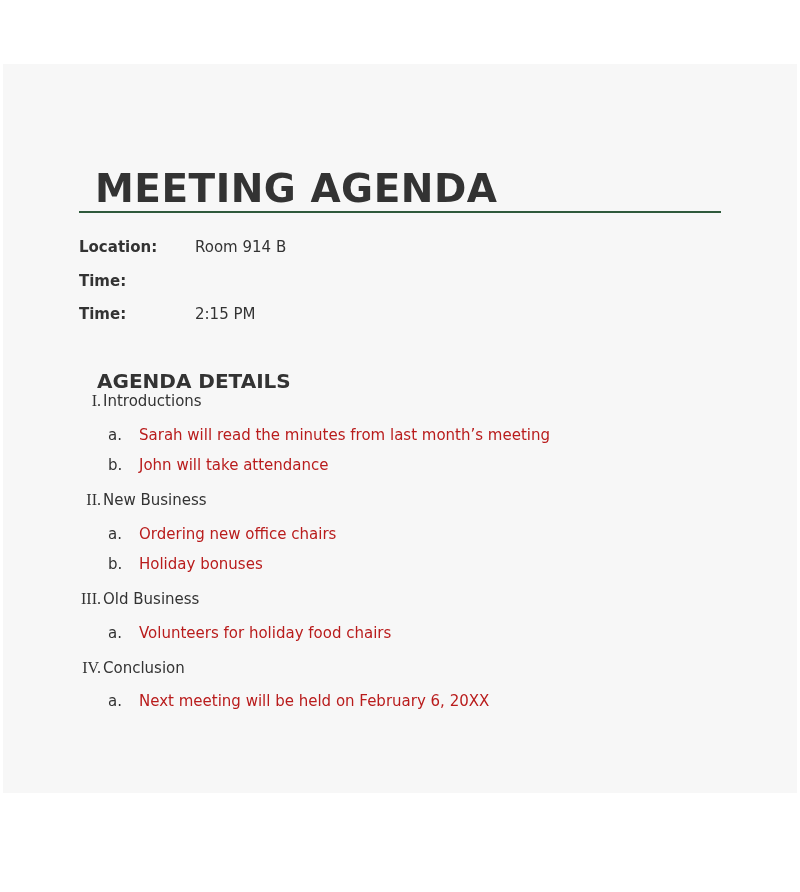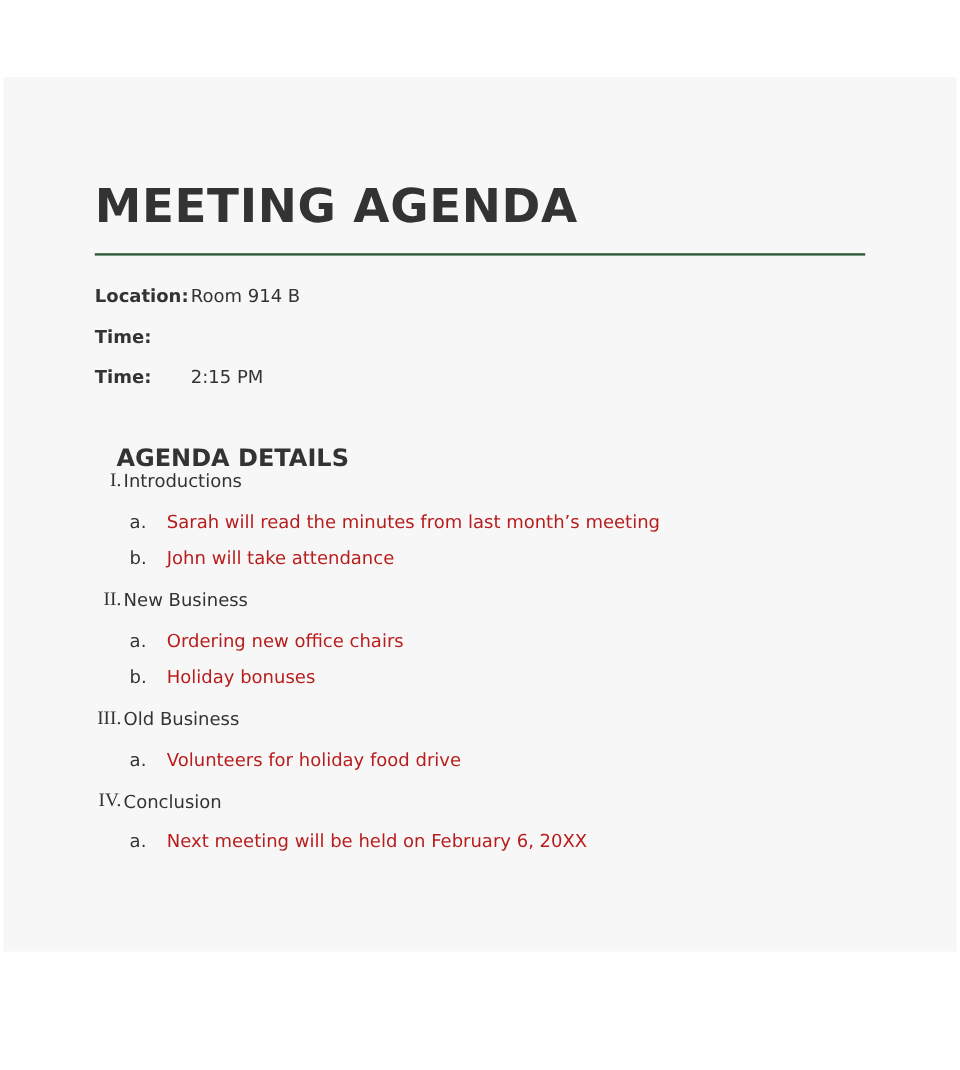--- a/index.html
+++ b/index.html
@@ -23,21 +23,21 @@
       height: 729px;
       background: #f7f7f7;
     }
     .content {
       position: absolute;
       left: 76px;
       top: 0;
       width: 642px;
     }
     .title {
-      margin: 0;
+      margin: 16px;
       position: absolute;
       top: 86px;
       left: 0;
       font-size: 39px;
       font-weight: bold;
       letter-spacing: 0.5px;
       color: #333333;
       line-height: 46px;
       white-space: nowrap;
     }
@@ -54,20 +54,21 @@
     .meta {
       position: absolute;
       top: 167px;
       left: 0;
       font-size: 15px;
       line-height: 33.5px;
     }
     .meta-row {
       display: flex;
       height: 33.5px;
+      gap: 36px;
     }
     .meta-label {
       width: 80px;
       font-weight: bold;
       color: #333333;
     }
     .meta-value {
       color: #333333;
     }
     .section-title {
@@ -184,21 +185,21 @@
         <span class="sub-marker">b.</span>
         <span class="sub-label">Holiday bonuses</span>
       </div>
 
       <div class="main-item">
         <span class="main-marker">III.</span>
         <span class="main-label">Old Business</span>
       </div>
       <div class="sub-item last-in-group">
         <span class="sub-marker">a.</span>
-        <span class="sub-label">Volunteers for holiday food drive</span>
+        <span class="sub-label">Volunteers for holiday food chairs</span>
       </div>
 
       <div class="main-item">
         <span class="main-marker">IV.</span>
         <span class="main-label">Conclusion</span>
       </div>
       <div class="sub-item">
         <span class="sub-marker">a.</span>
         <span class="sub-label">Next meeting will be held on February 6, 20XX</span>
       </div>

